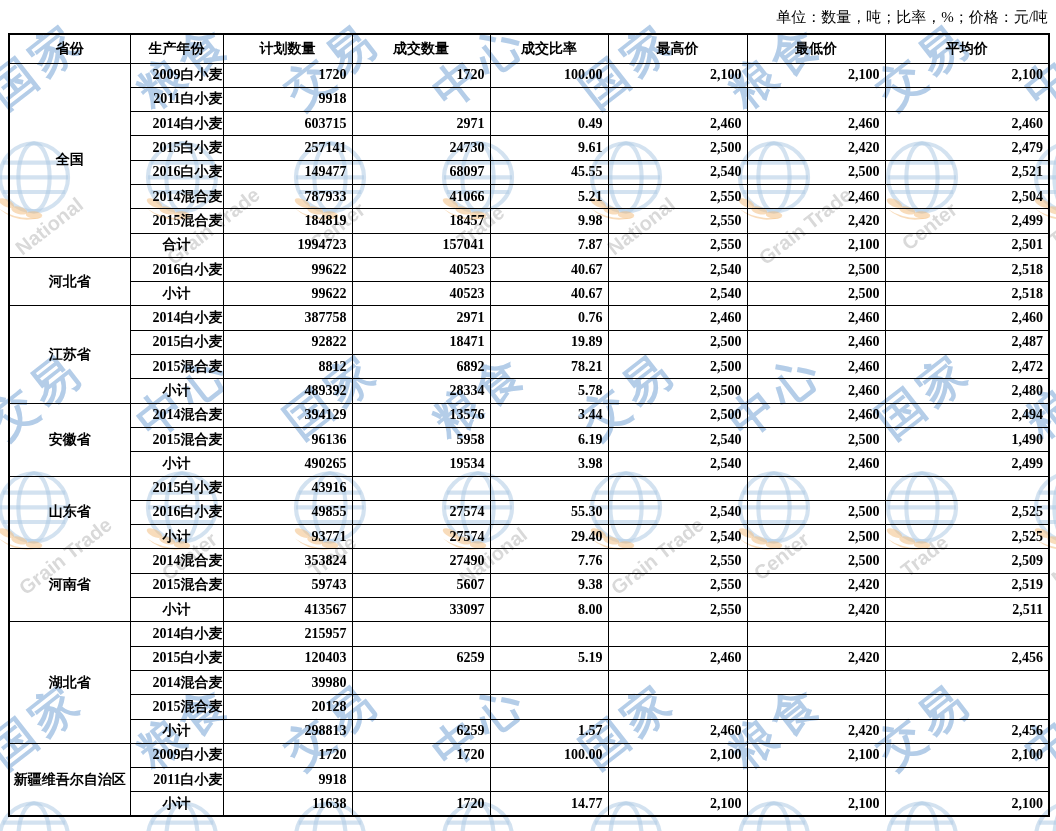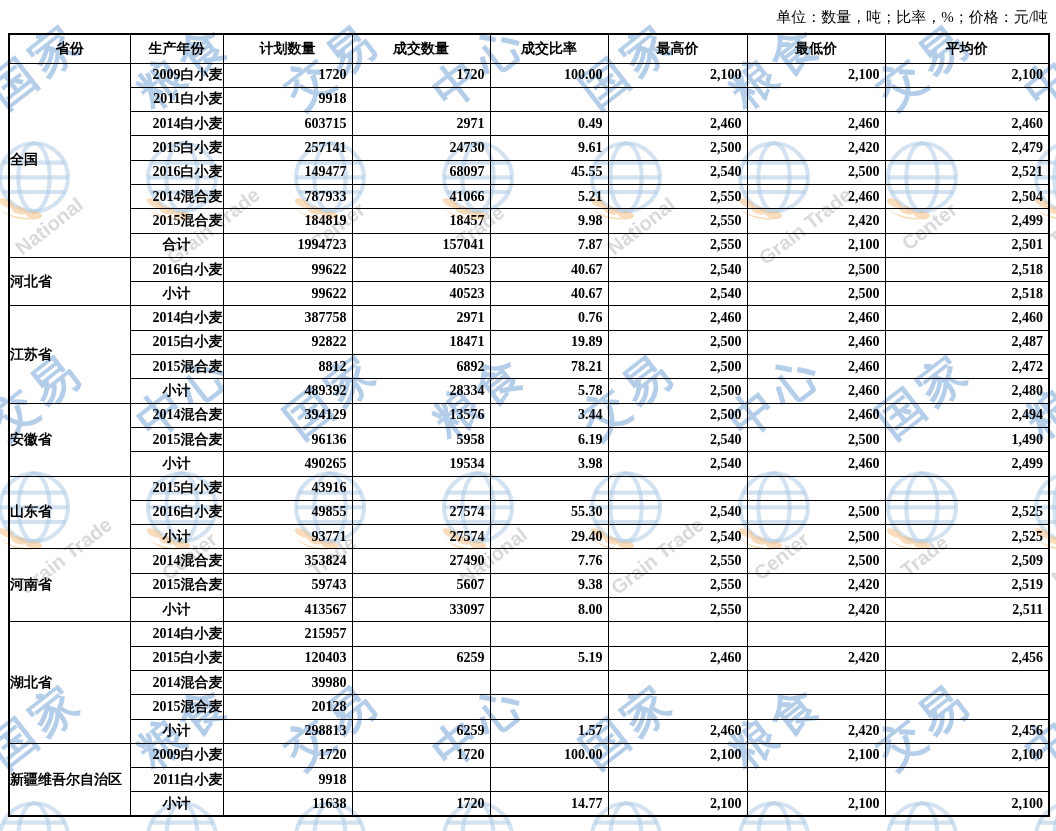--- a/index.html
+++ b/index.html
@@ -22,21 +22,21 @@
 
   
   #grain-table { position:absolute; left:8px; top:33px; z-index:1;
                  border-collapse:collapse; table-layout:fixed; background:transparent; }
   #grain-table, #grain-table th, #grain-table td { border:1px solid #000; }
   #grain-table { border-width:2px; }
   #grain-table th { height:29px; font-size:14px; font-weight:bold; text-align:center;
                     vertical-align:middle; background:transparent; }
   #grain-table td { height:24.3px; font-size:14px; font-weight:bold; vertical-align:middle;
                     background:transparent; overflow:hidden; white-space:nowrap; }
-  td.province  { }
+  td.province  { text-align:center; }
   td.year      { text-align:right; padding-left:1px; }
   td.year.sub  { text-align:center; padding-left:0;margin-left:30px; }
   td.num       { text-align:right; padding-right:5px; }
 </style>
 </head>
 <body>
 
 <div id="stage">
 
   <div id="watermark">

